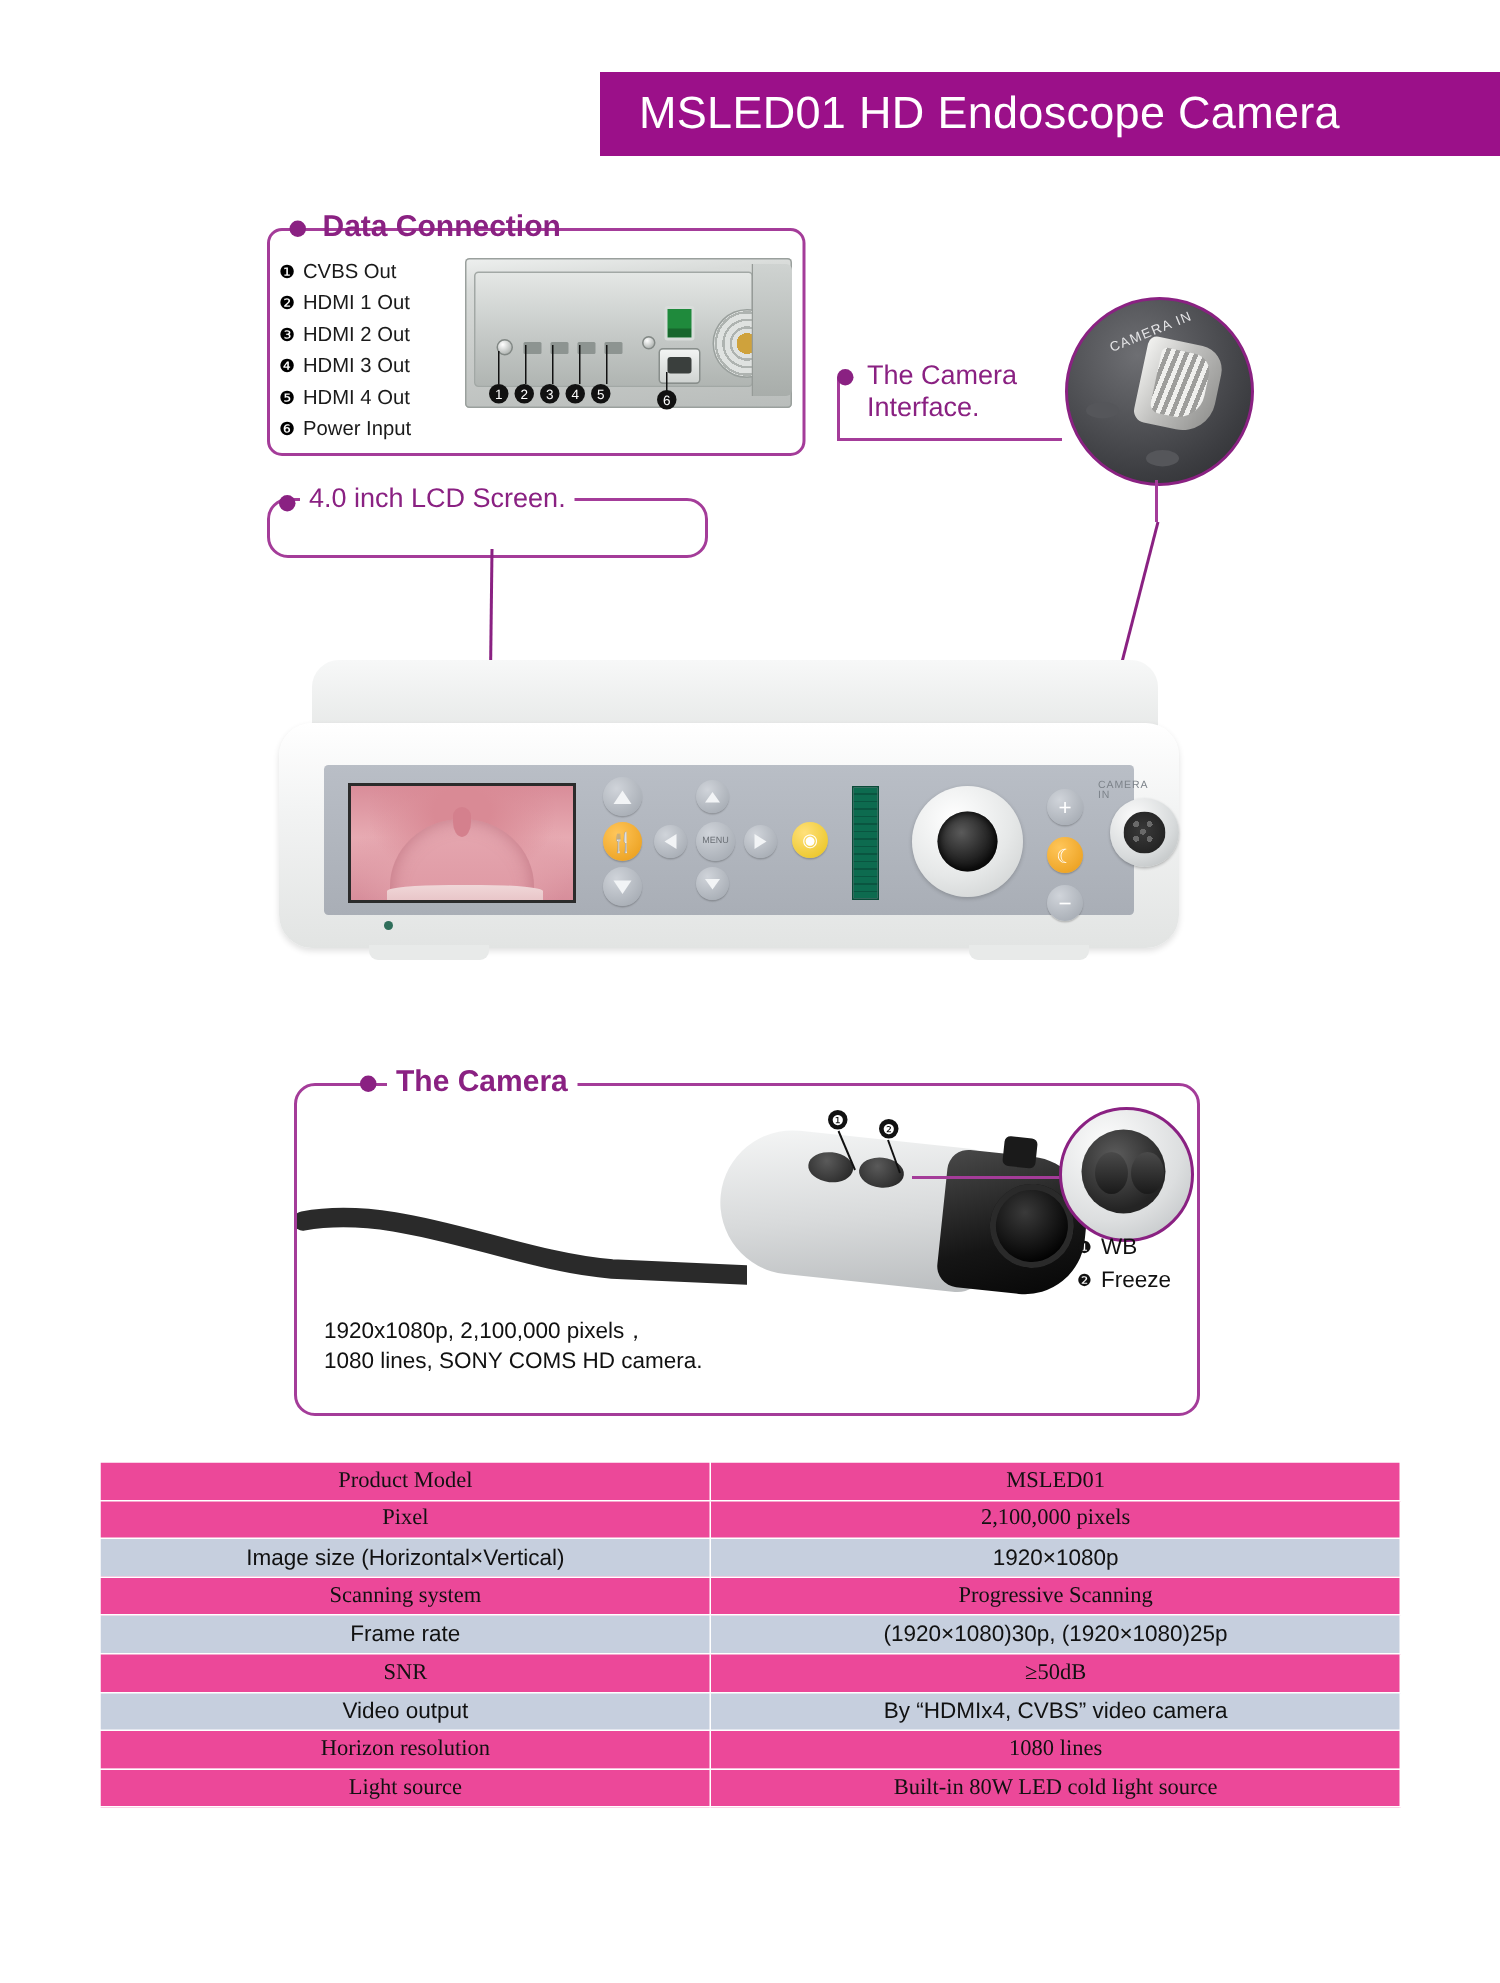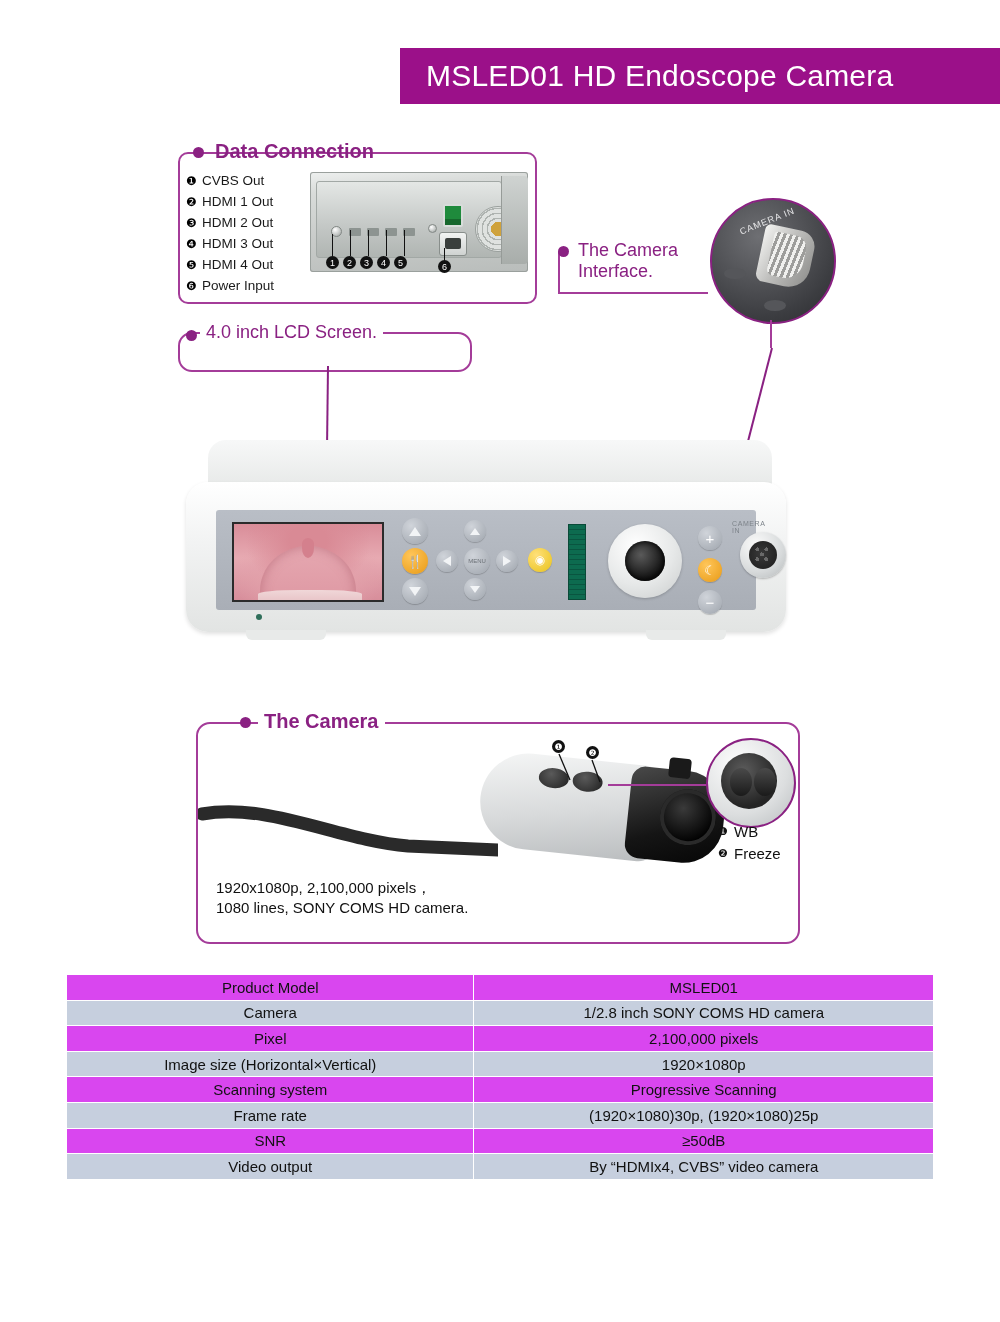--- a/index.html
+++ b/index.html
@@ -255,21 +255,21 @@
   
   table.spec{
     position:absolute;left:66px;top:974px;width:868px;border-collapse:collapse;
     font-size:15px;color:#111;
   }
   table.spec td{
     height:24.6px;padding:0;text-align:center;vertical-align:middle;
     border:1px solid #ffffff;
   }
   table.spec td.k{width:47%;}
-  tr.odd td{background:#d946ef;}
+  tr.odd td{background:#ec4899;font-family:Liberation Serif, serif;}
   tr.even td{background:#C6CFDE;}
 </style>
 </head>
 <body>
 
 <div class="banner">
   <div class="banner-title">MSLED01 HD Endoscope Camera</div>
 </div>
 
 <div class="cbox" id="dataconn-box"></div>
@@ -457,24 +457,20 @@
 
 <div class="cam-spec">1920x1080p, 2,100,000 pixels，
 1080 lines, SONY COMS HD camera.</div>
 
 <table class="spec">
   <tbody>
     <tr class="odd">
       <td class="k">Product Model</td>
       <td>MSLED01</td>
     </tr>
-    <tr class="even">
-      <td class="k">Camera</td>
-      <td>1/2.8 inch SONY COMS HD camera</td>
-    </tr>
     <tr class="odd">
       <td class="k">Pixel</td>
       <td>2,100,000 pixels</td>
     </tr>
     <tr class="even">
       <td class="k">Image size (Horizontal×Vertical)</td>
       <td>1920×1080p</td>
     </tr>
     <tr class="odd">
       <td class="k">Scanning system</td>
@@ -485,14 +481,22 @@
       <td>(1920×1080)30p, (1920×1080)25p</td>
     </tr>
     <tr class="odd">
       <td class="k">SNR</td>
       <td>≥50dB</td>
     </tr>
     <tr class="even">
       <td class="k">Video output</td>
       <td>By “HDMIx4, CVBS” video camera</td>
     </tr>
+    <tr class="odd">
+      <td class="k">Horizon resolution</td>
+      <td>1080 lines</td>
+    </tr>
+    <tr class="odd">
+      <td class="k">Light source</td>
+      <td>Built-in 80W LED cold light source</td>
+    </tr>
   </tbody>
 </table>
 
 </body></html>

